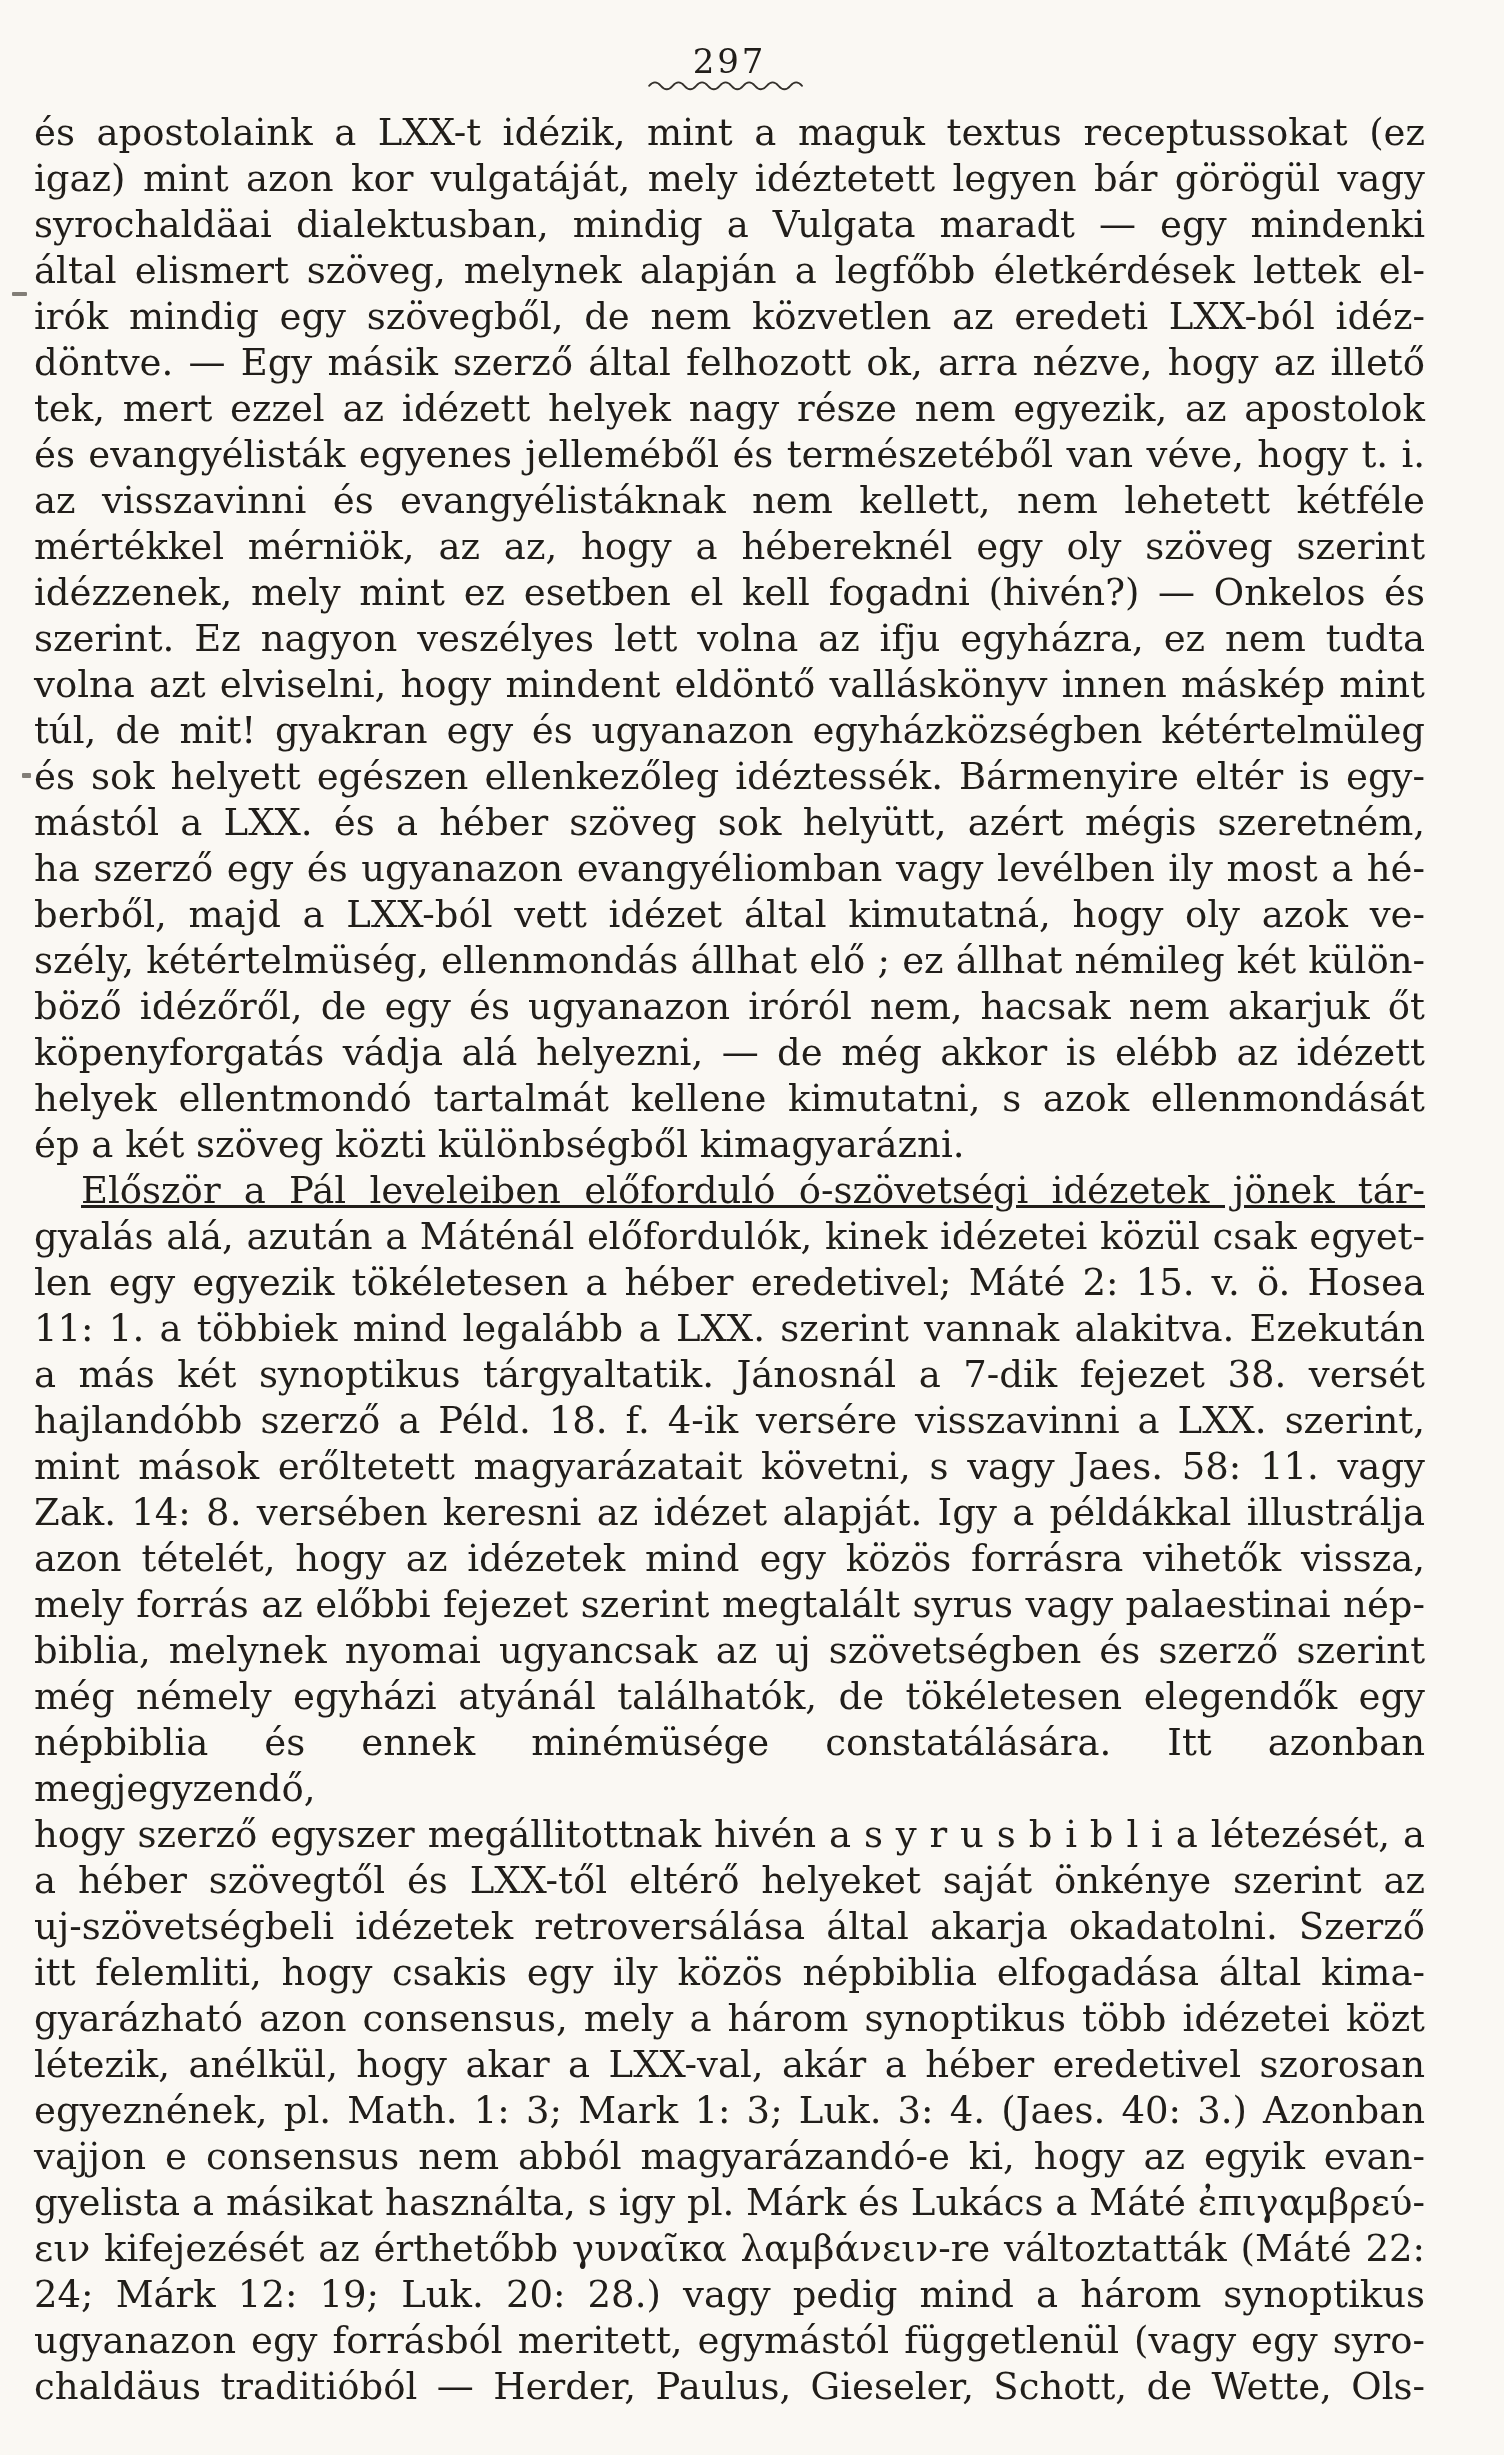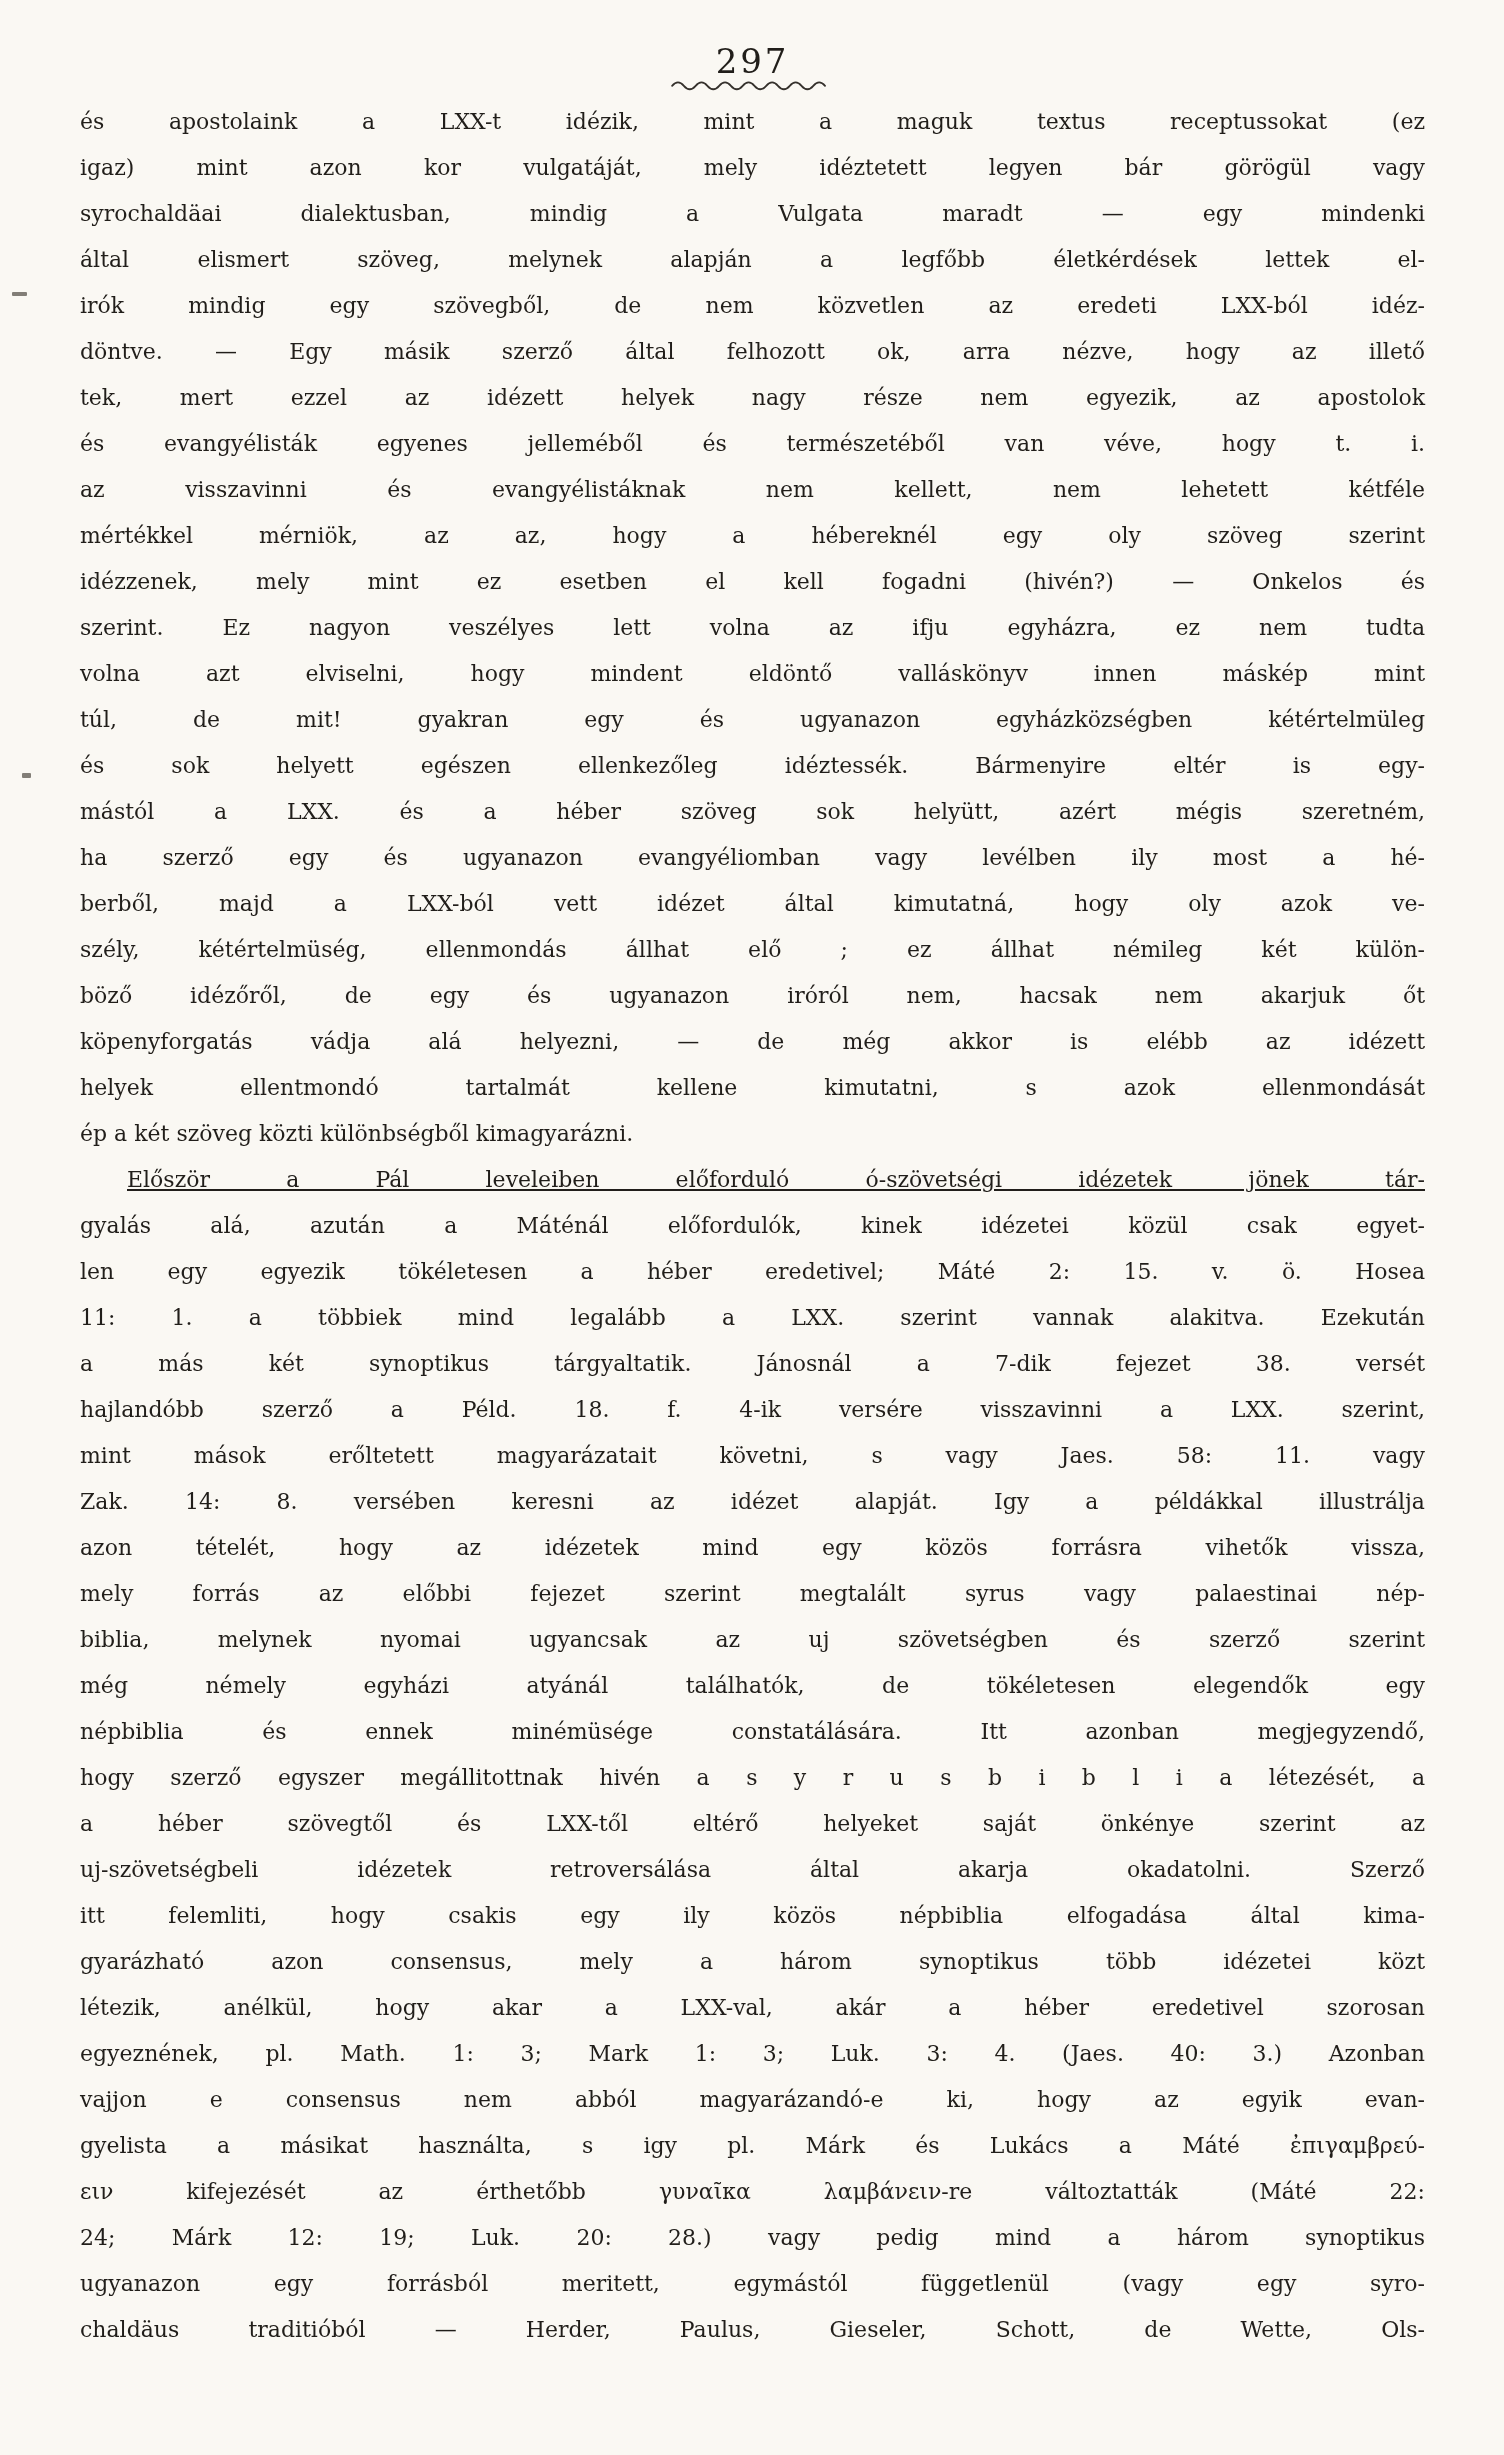--- a/index.html
+++ b/index.html
@@ -5,34 +5,34 @@
   :root { --paper:#faf8f3; --ink:#211e1a; }
   * { box-sizing: border-box; }
   html, body { margin:0; padding:0; background:var(--paper); }
   .page {
     position: relative;
     width: 1505px;
     height: 2455px;
     background: var(--paper);
     color: var(--ink);
     font-family: "DejaVu Serif", "Liberation Serif", serif;
-    padding: 43px 80px 0 80px;
+    padding: 43px 80px 0 34px;
     overflow: hidden;
   }
   .page-header { text-align: center; }
   .page-number {
     display: inline-block;
     font-size: 34px;
     letter-spacing: 2.9px;
     line-height: 1.1;
   }
   .flourish { display: block; margin: -3.9px auto 0 auto; width: 167px; height: 15.7px; }
   .text-body {
-    margin-top: 7px;
-    font-size: 22px;
+    margin-top: 18px;
+    font-size: 37px;
     line-height: 46px;
   }
   .line {
     text-align: justify;
     text-align-last: justify;
     white-space: normal;
   }
   .line.indent { text-indent: 47px; text-decoration: underline; }
   .line.endline { text-align-last: left; }
   .artifact {

